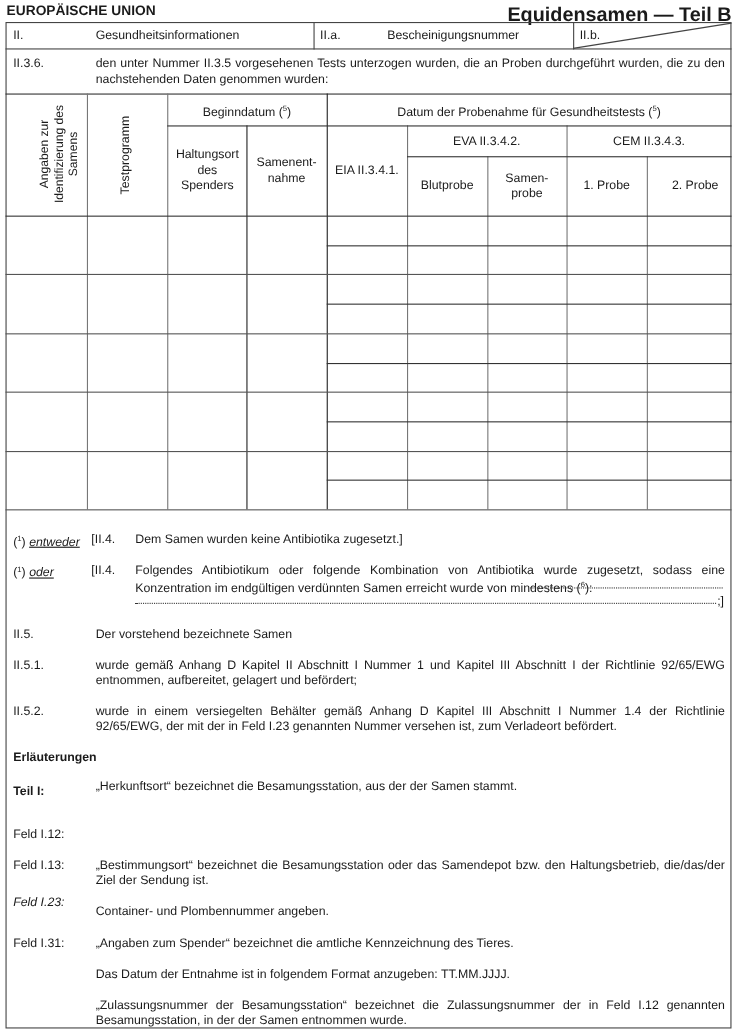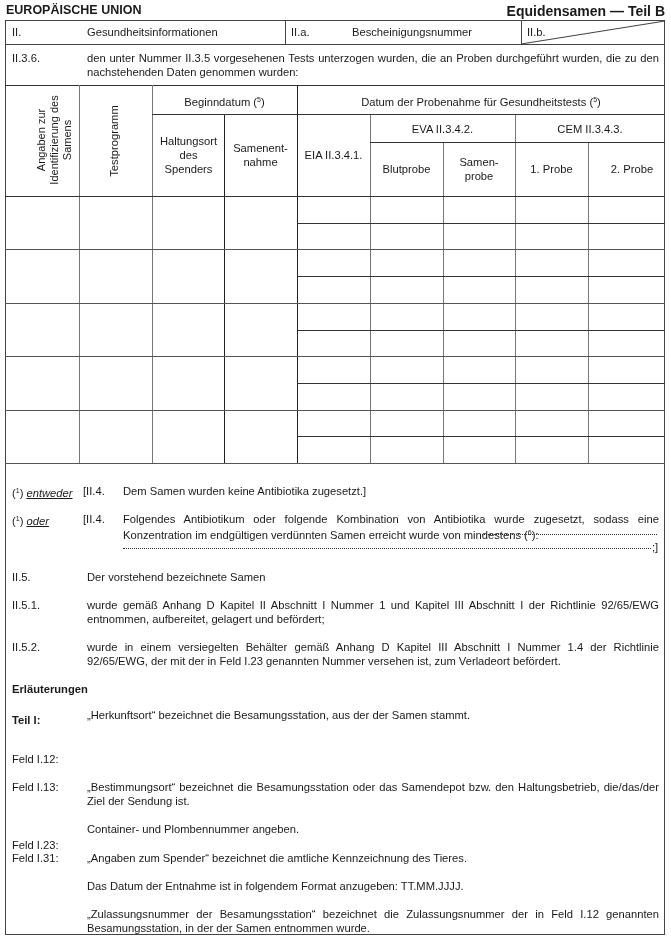--- a/index.html
+++ b/index.html
@@ -3,21 +3,21 @@
   <meta charset="utf-8">
   <style>
     html, body { margin: 0; padding: 0; background: #ffffff; }
     body {
       width: 671px; height: 940px; position: relative; overflow: hidden;
       font-family: "Liberation Sans", sans-serif; color: #1a1a1a; font-size: 11.2px;
     }
     .abs { position: absolute; }
     .bold { font-weight: bold; }
     .hdr-left { left: 6px; top: 3px; font-size: 12.5px; font-weight: bold; }
-    .hdr-right { right: 6px; top: 3px; font-size: 14px; font-weight: bold; }
+    .hdr-right { right: 6px; top: 3px; font-size: 18px; font-weight: bold; }
 
     .outer {
       position: absolute; left: 5px; top: 20px; width: 660px; height: 915px;
       border: 1.3px solid #444; box-sizing: border-box;
     }
     .hline { position: absolute; height: 0; border-top: 1.3px solid #333; }
     .vline { position: absolute; width: 0; border-left: 1.3px solid #777; }
     .vline.dark { border-left-color: #222; }
     .hline.light { border-top-color: #555; }
 
@@ -201,21 +201,21 @@
 
 <div class="txt bold" style="left:12px;top:682px;">Erläuterungen</div>
 <div class="txt bold" style="left:12px;top:713px;">Teil I:</div>
 
 <div class="txt" style="left:12px;top:752px;">Feld I.12:</div>
 <div class="para" style="left:87px;top:708px;width:572px;">„Herkunftsort“ bezeichnet die Besamungsstation, aus der der Samen stammt.</div>
 
 <div class="txt" style="left:12px;top:780px;">Feld I.13:</div>
 <div class="para" style="left:87px;top:780px;width:572px;">„Bestimmungsort“ bezeichnet die Besamungsstation oder das Samendepot bzw. den Haltungsbetrieb, die/das/der Ziel der Sendung ist.</div>
 
-<div class="txt" style="left:12px;top:838px;">Feld I.23:</div>
+<div class="txt" style="left:12px;top:814px;font-style:italic;">Feld I.23:</div>
 <div class="para" style="left:87px;top:822px;width:572px;">Container- und Plombennummer angeben.</div>
 
 <div class="txt" style="left:12px;top:851px;">Feld I.31:</div>
 <div class="para" style="left:87px;top:851px;width:572px;">„Angaben zum Spender“ bezeichnet die amtliche Kennzeichnung des Tieres.</div>
 
 <div class="para" style="left:87px;top:879px;width:572px;">Das Datum der Entnahme ist in folgendem Format anzugeben: TT.MM.JJJJ.</div>
 
 <div class="para" style="left:87px;top:907px;width:572px;">„Zulassungsnummer der Besamungsstation“ bezeichnet die Zulassungsnummer der in Feld I.12 genannten Besamungsstation, in der der Samen entnommen wurde.</div>
 
 </body></html>

